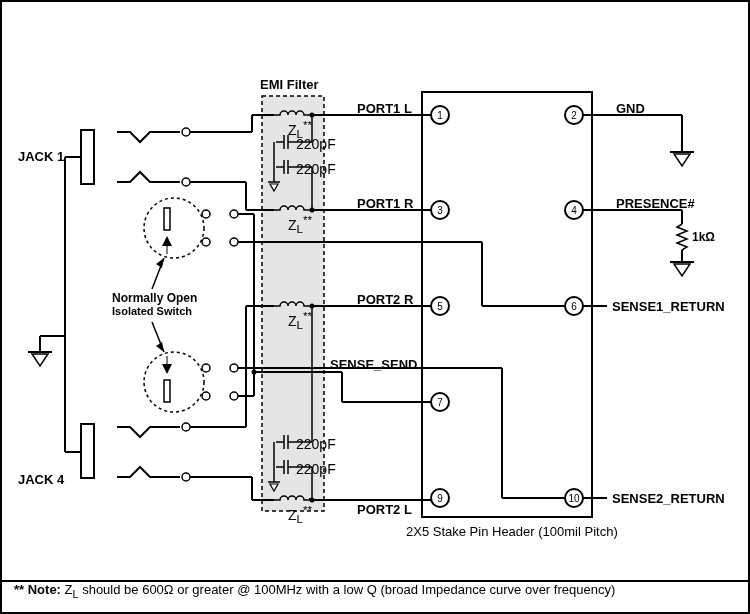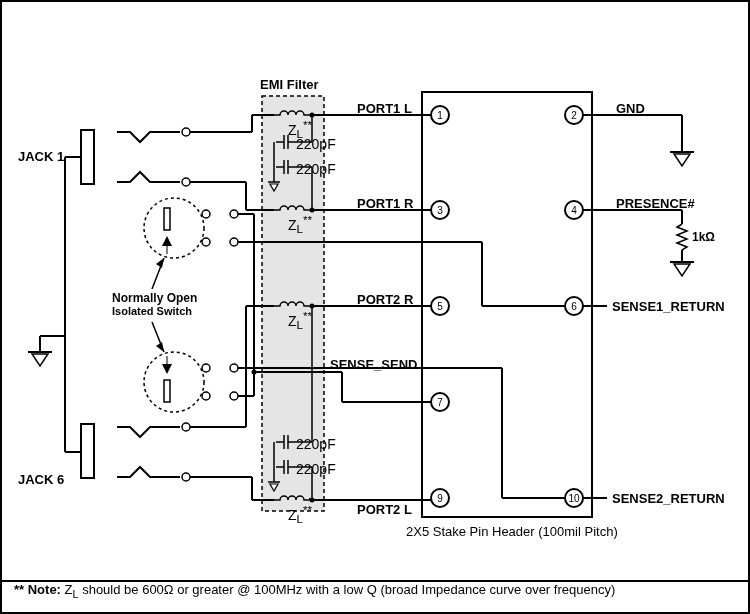--- a/index.html
+++ b/index.html
@@ -219,21 +219,21 @@
   <text x="438" y="212" text-anchor="middle" font-size="10" font-family="Arial">3</text>
   <text x="572" y="212" text-anchor="middle" font-size="10" font-family="Arial">4</text>
   <text x="438" y="308" text-anchor="middle" font-size="10" font-family="Arial">5</text>
   <text x="572" y="308" text-anchor="middle" font-size="10" font-family="Arial">6</text>
   <text x="438" y="404" text-anchor="middle" font-size="10" font-family="Arial">7</text>
   <text x="438" y="500" text-anchor="middle" font-size="10" font-family="Arial">9</text>
   <text x="572" y="500" text-anchor="middle" font-size="10" font-family="Arial">10</text>
 </svg>
 
 <div class="label" style="left:16px;top:147px;">JACK 1</div>
-<div class="label" style="left:16px;top:470px;">JACK 6</div>
+<div class="label" style="left:16px;top:470px;">JACK 4</div>
 
 <div class="label" style="left:258px;top:75px;">EMI Filter</div>
 
 <div class="label small" style="left:286px;top:116px;"><span>Z</span><sub>L</sub><sup>**</sup></div>
 <div class="label small" style="left:294px;top:134px;">220pF</div>
 <div class="label small" style="left:294px;top:159px;">220pF</div>
 <div class="label small" style="left:286px;top:211px;"><span>Z</span><sub>L</sub><sup>**</sup></div>
 <div class="label small" style="left:286px;top:307px;"><span>Z</span><sub>L</sub><sup>**</sup></div>
 <div class="label small" style="left:294px;top:434px;">220pF</div>
 <div class="label small" style="left:294px;top:459px;">220pF</div>

